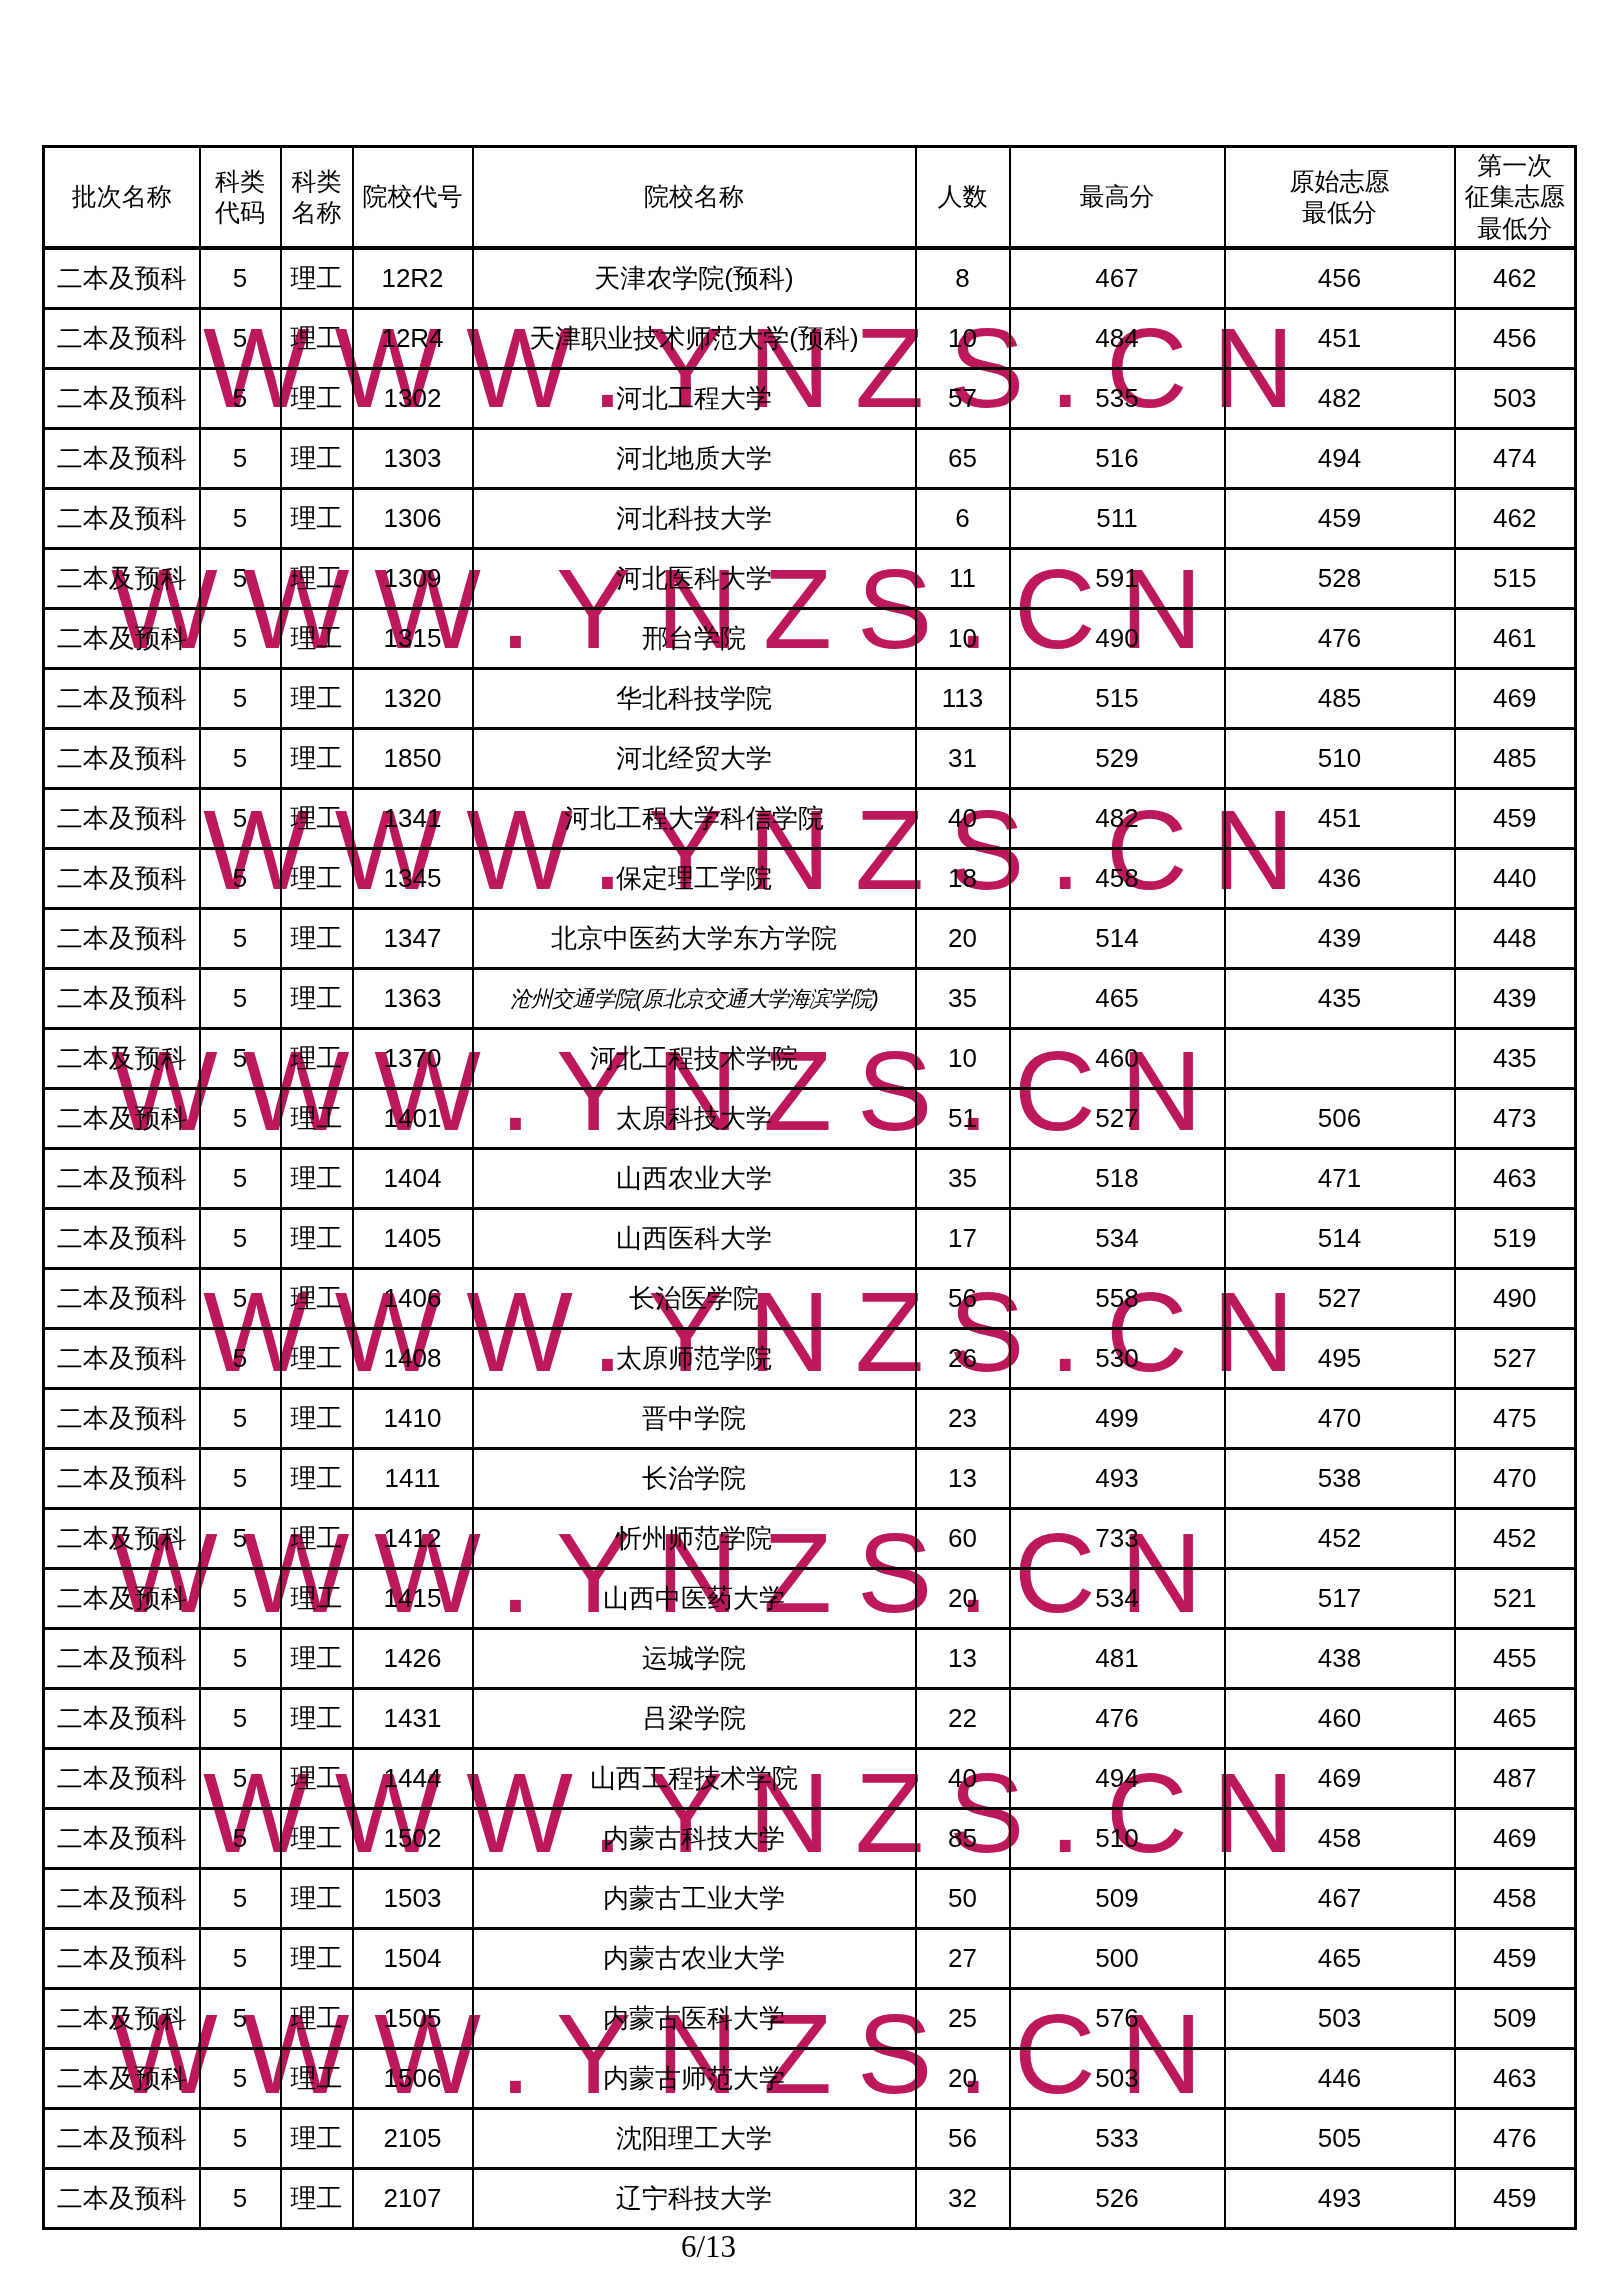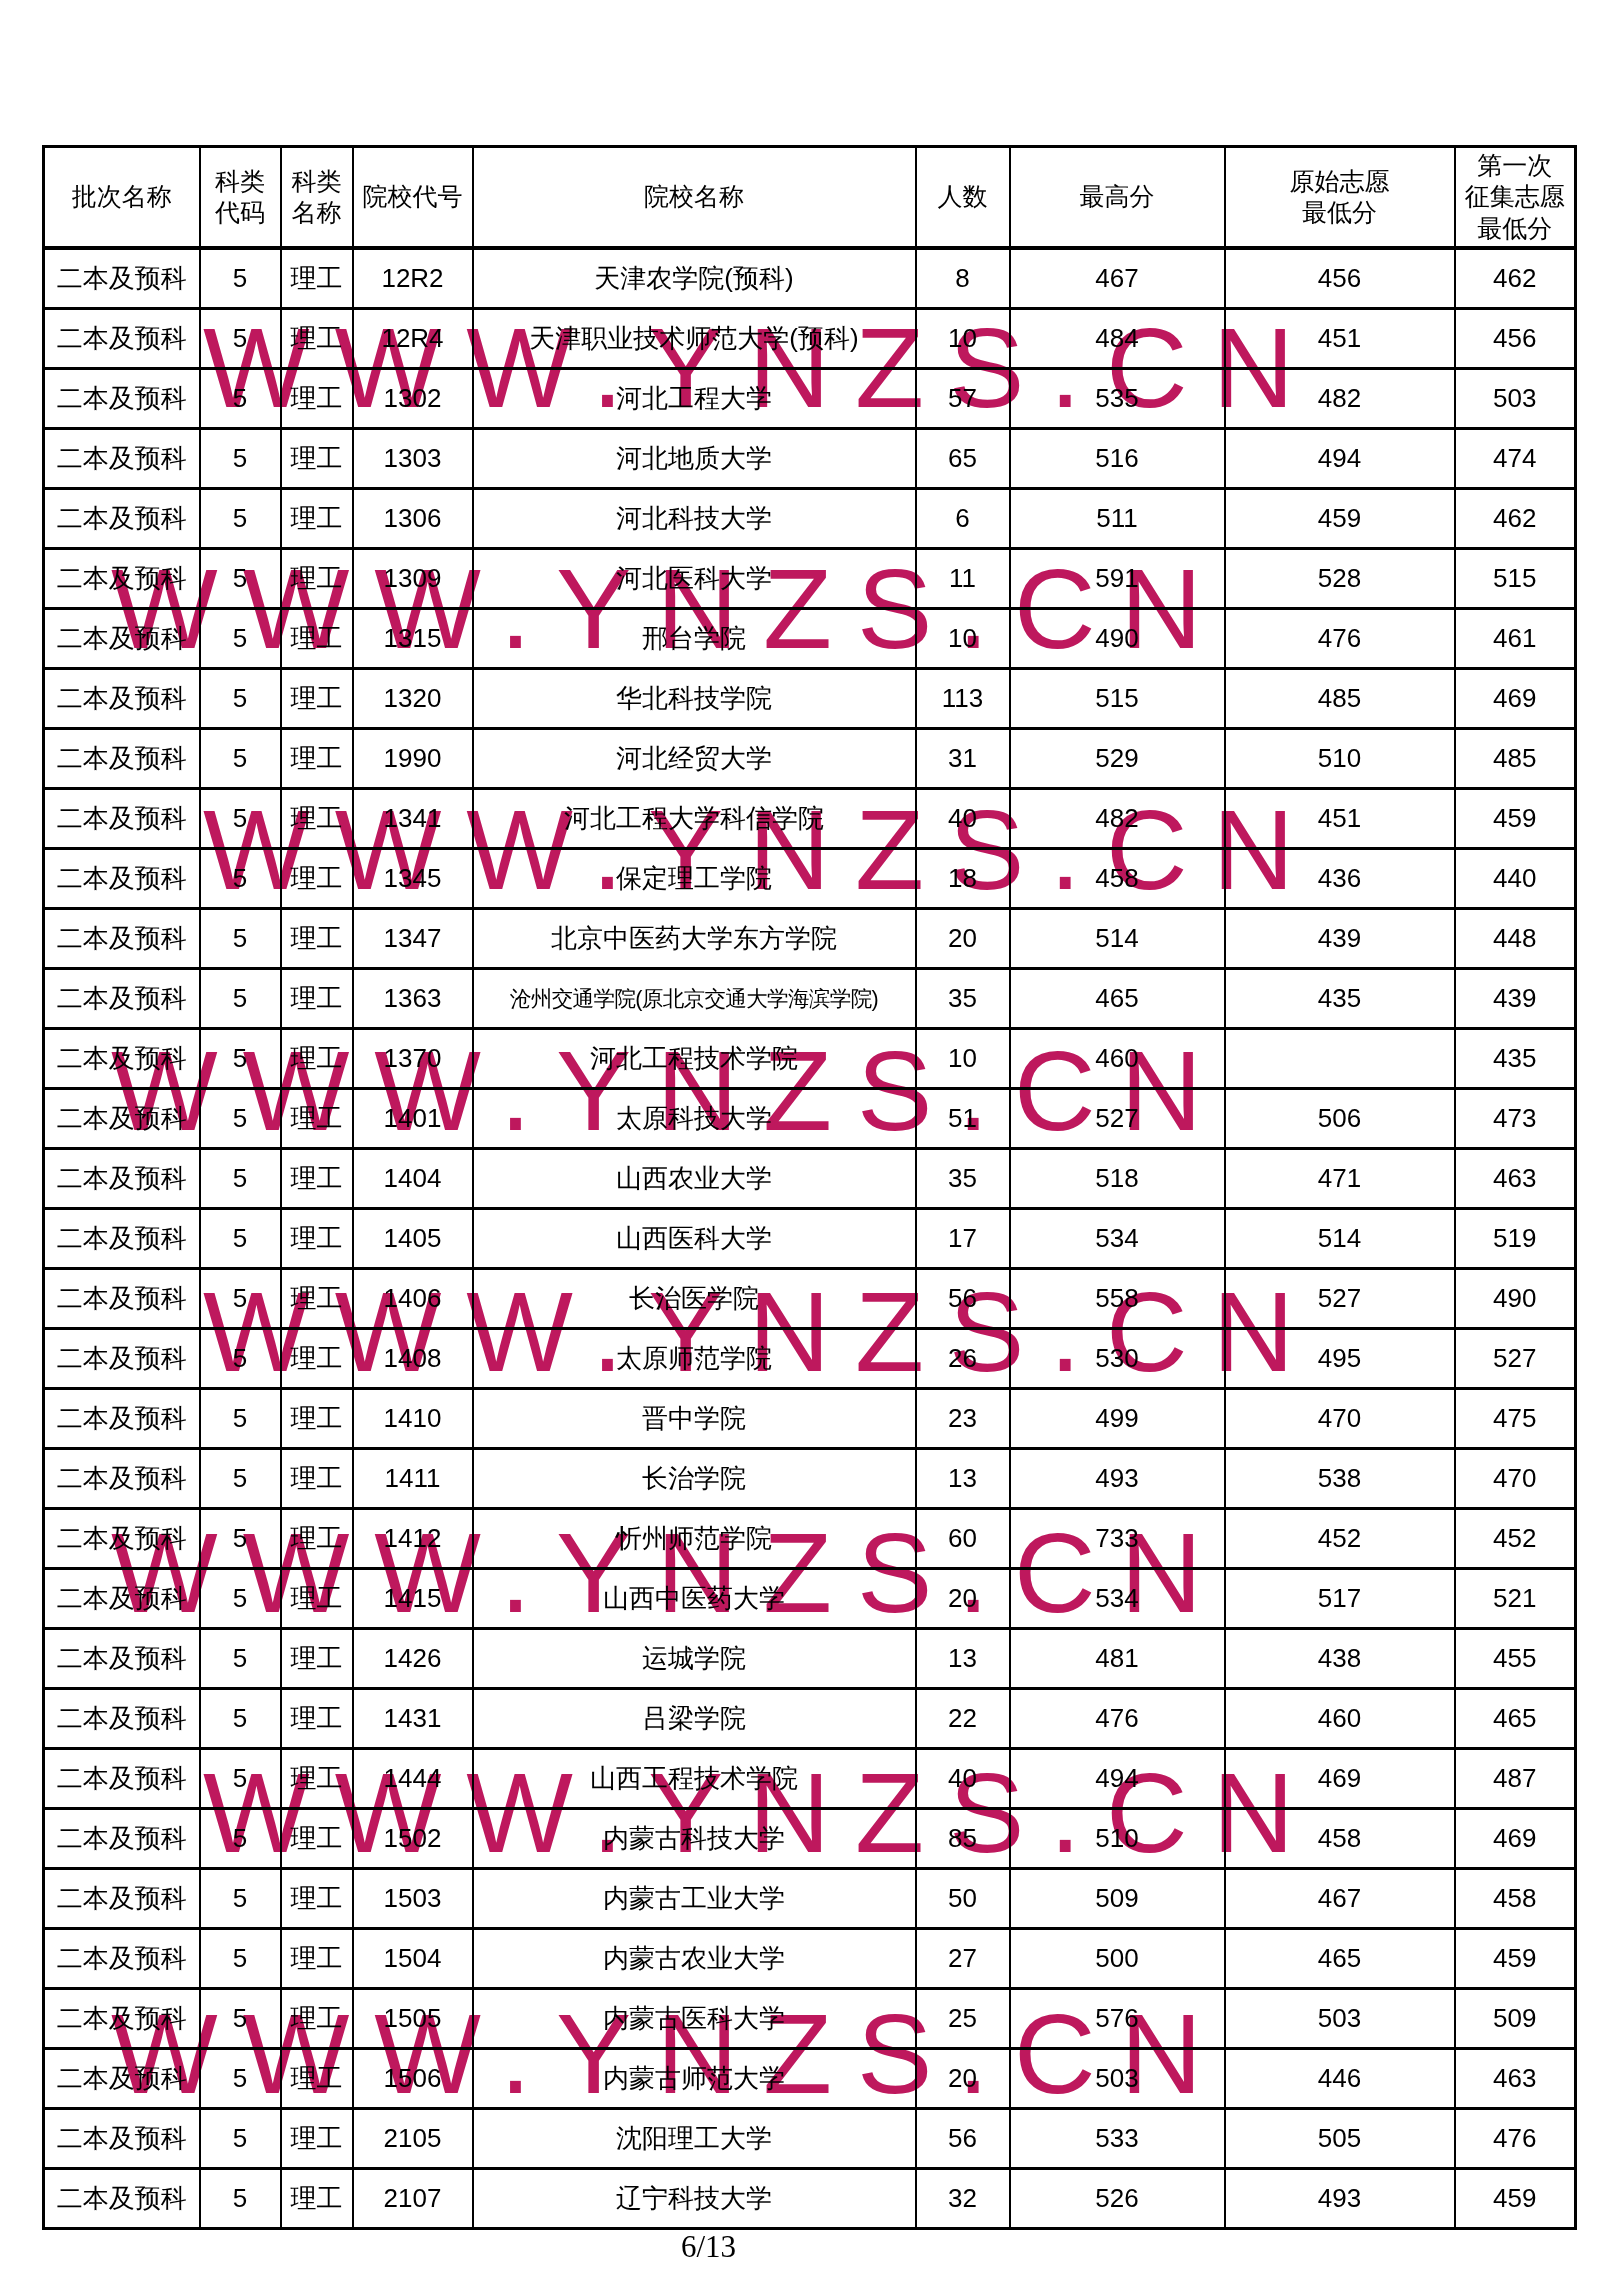--- a/index.html
+++ b/index.html
@@ -64,21 +64,21 @@
     padding: 0 2.6px;
   }
   table.scores tbody td {
     height: 57px;
     font-size: 26px;
     padding: 0 2.6px;
   }
   
   td.c0, td.c1, td.c2, td.c3, td.c5, td.c6, td.c7, td.c8 { text-align: center; }
   td.c4 { text-align: center; padding-left: 6.5px; }
-  td.c4.shrink { font-size: 21.6px; letter-spacing: -0.7px; }
+  td.c4.shrink { font-size: 21.6px; letter-spacing: -0.7px; font-style: italic; }
 
   
   .page-footer {
     position: absolute;
     left: 0;
     top: 2229px;
     width: 1417px;
     z-index: 1;
     text-align: center;
     font-family: "Liberation Serif", serif;
@@ -216,21 +216,21 @@
         <td class="c4">华北科技学院</td>
         <td class="c5">113</td>
         <td class="c6">515</td>
         <td class="c7">485</td>
         <td class="c8">469</td>
       </tr>
       <tr>
         <td class="c0">二本及预科</td>
         <td class="c1">5</td>
         <td class="c2">理工</td>
-        <td class="c3">1990</td>
+        <td class="c3">1850</td>
         <td class="c4">河北经贸大学</td>
         <td class="c5">31</td>
         <td class="c6">529</td>
         <td class="c7">510</td>
         <td class="c8">485</td>
       </tr>
       <tr>
         <td class="c0">二本及预科</td>
         <td class="c1">5</td>
         <td class="c2">理工</td>

